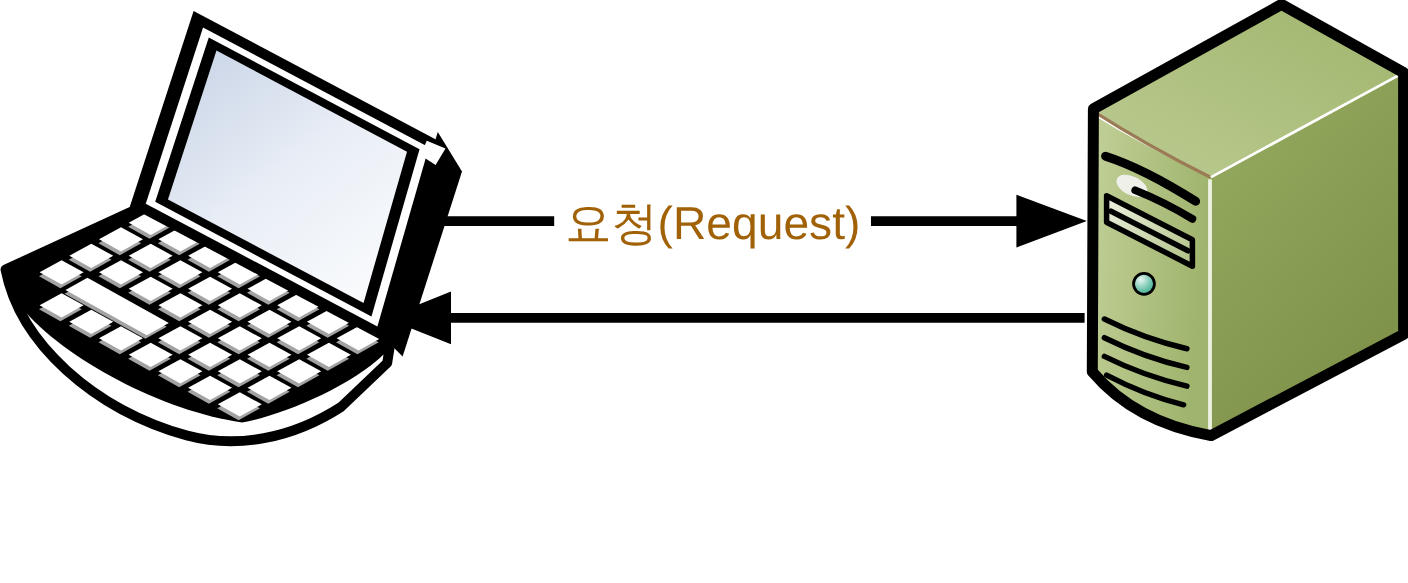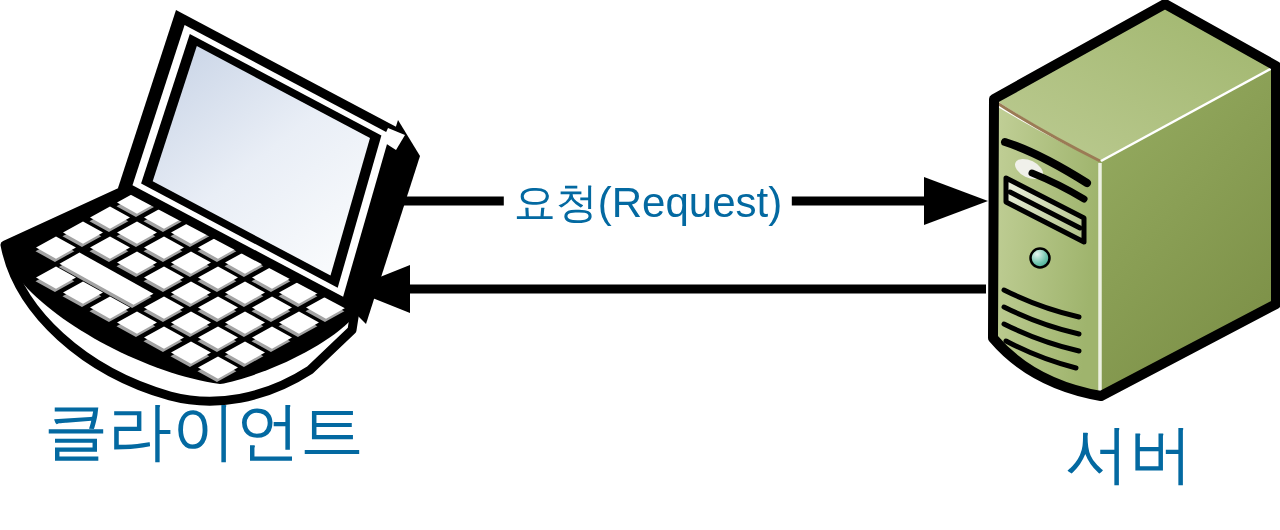--- a/index.html
+++ b/index.html
@@ -7,21 +7,21 @@
     position:relative;
     width:1280px;height:530px;
     background:#ffffff;
     overflow:hidden;
     font-family:"Liberation Sans","DejaVu Sans",sans-serif;
   }
   #diagram-svg{position:absolute;left:0;top:0;width:1280px;height:530px;}
   .label{
     position:absolute;
     transform:translate(-50%,-50%);
-    color:#0369a1;
+    color:#a16207;
     white-space:nowrap;
     text-align:center;
     font-family:"Liberation Sans","DejaVu Sans",sans-serif;
   }
   .arrow-label{
     background:#ffffff;
     padding:0 10px;
     font-size:42px;
     line-height:1.15;
   }
@@ -176,17 +176,15 @@
     </g>
     <g>
       <line x1="404" y1="289" x2="986" y2="289" stroke="#000000" stroke-width="9"></line>
       <polygon points="410,265 410,313 350,289" fill="#000000"></polygon>
     </g>
   </svg>
 
   <div id="request-label" class="label arrow-label">요청(Request)</div>
 
 
-  <div id="client-label" class="label node-label">클라이언트</div>
 
-  <div id="server-label" class="label node-label">서버</div>
 
 </div>
 
 </body></html>

